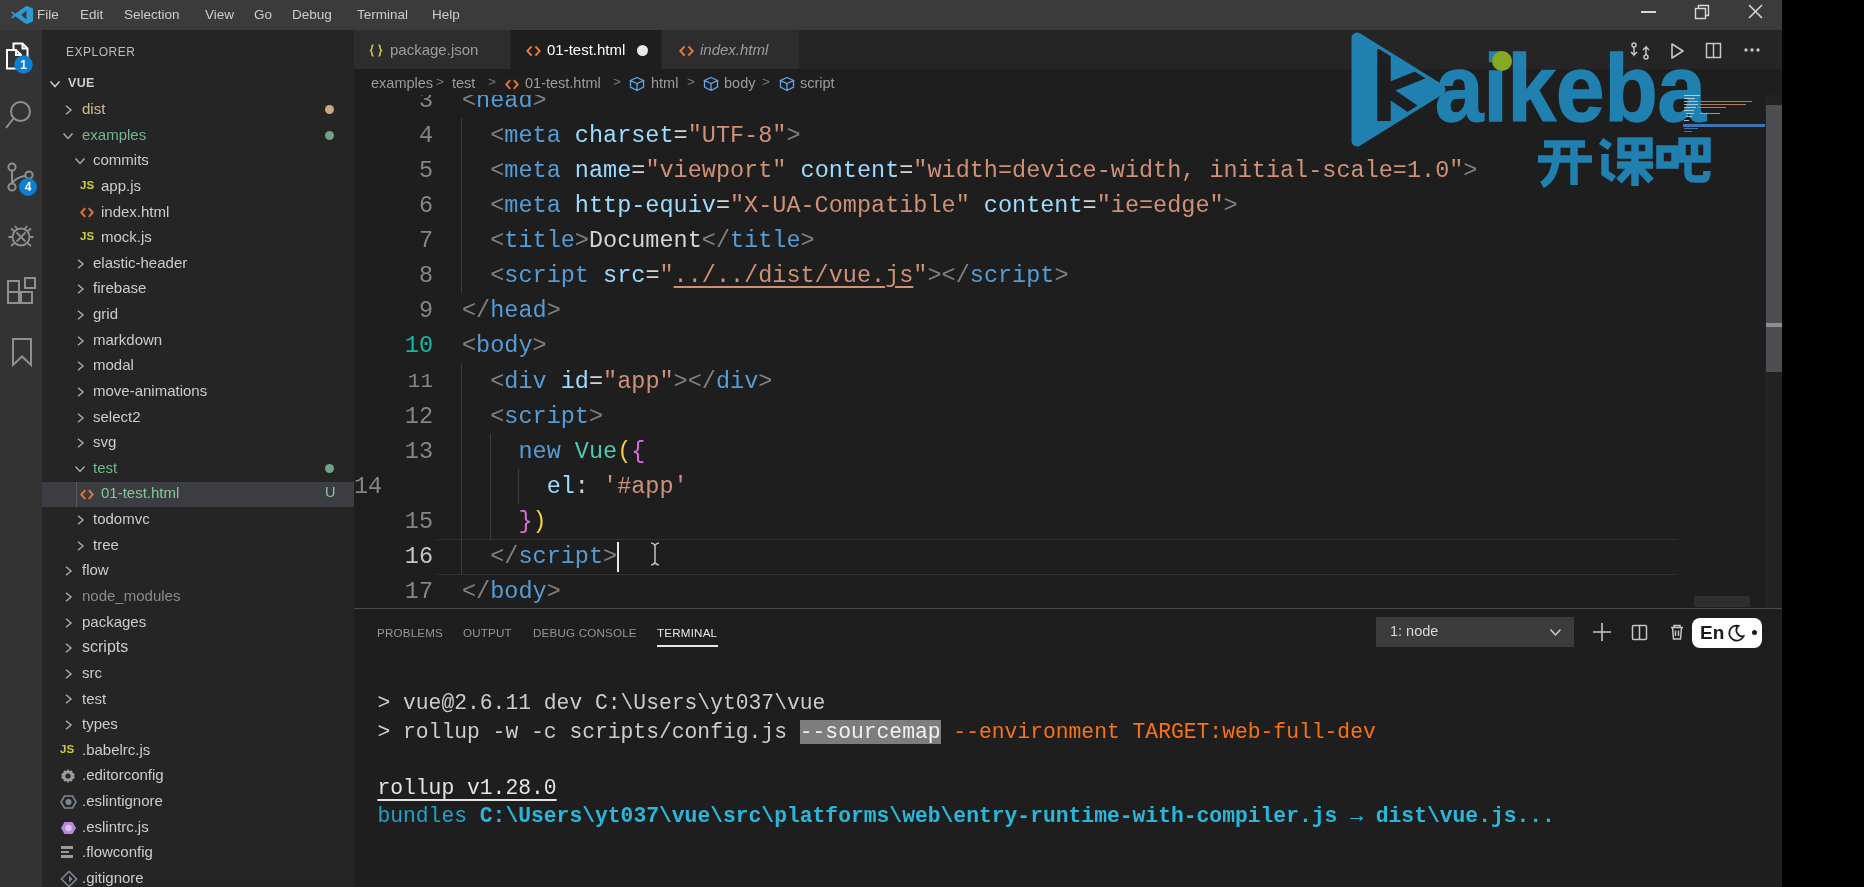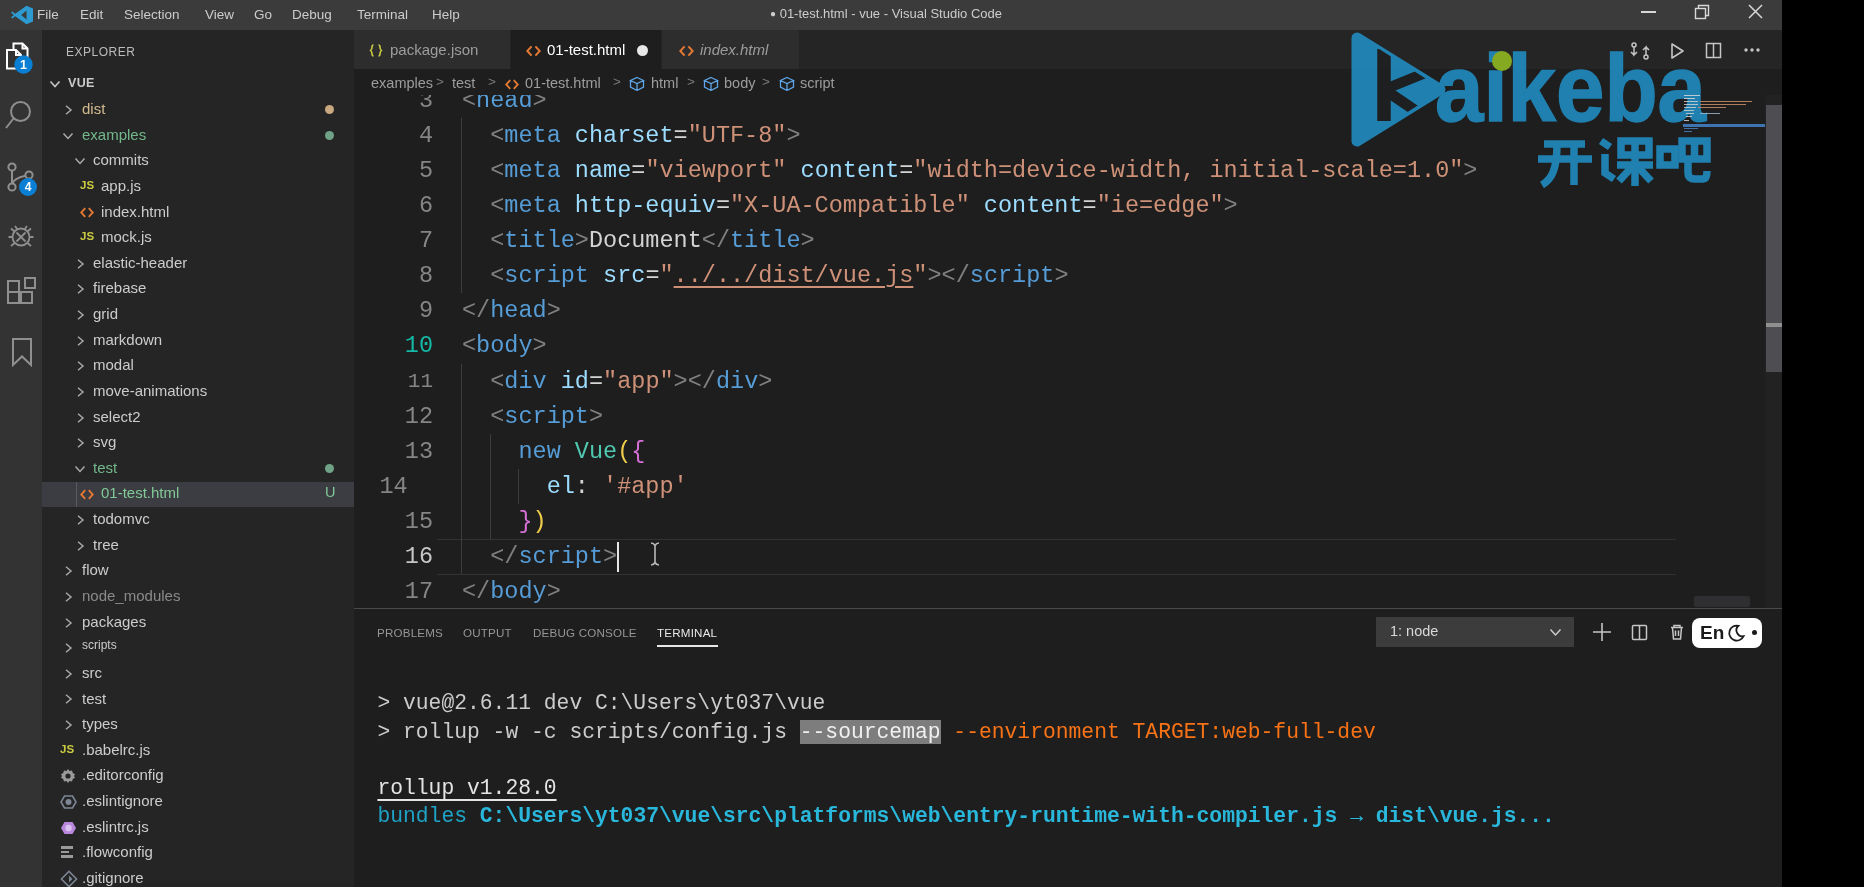--- a/index.html
+++ b/index.html
@@ -17,21 +17,20 @@
 <path d="M16.5,5.5 L11.2,10 L16.5,14.5 Z" fill="#3b3b3b"></path>
     </svg>
 <div class="abs" style="left:37px;top:0;height:30px;line-height:29px;font-size:13.5px;color:#cccccc">File</div>
 <div class="abs" style="left:80px;top:0;height:30px;line-height:29px;font-size:13.5px;color:#cccccc">Edit</div>
 <div class="abs" style="left:124px;top:0;height:30px;line-height:29px;font-size:13.5px;color:#cccccc">Selection</div>
 <div class="abs" style="left:205px;top:0;height:30px;line-height:29px;font-size:13.5px;color:#cccccc">View</div>
 <div class="abs" style="left:254px;top:0;height:30px;line-height:29px;font-size:13.5px;color:#cccccc">Go</div>
 <div class="abs" style="left:292px;top:0;height:30px;line-height:29px;font-size:13.5px;color:#cccccc">Debug</div>
 <div class="abs" style="left:357px;top:0;height:30px;line-height:29px;font-size:13.5px;color:#cccccc">Terminal</div>
 <div class="abs" style="left:432px;top:0;height:30px;line-height:29px;font-size:13.5px;color:#cccccc">Help</div>
-<div class="abs" style="left:600px;top:0;width:572px;height:30px;line-height:27px;font-size:13px;color:#cccccc;text-align:center"><span style="font-size:10px;vertical-align:1px">●</span> 01-test.html - vue - Visual Studio Code</div>
 <div class="abs" style="left:1641px;top:11px;width:15px;height:1.6px;background:#d8d8d8"></div>
 <svg class="abs" style="left:1694px;top:4px" width="16" height="16" viewBox="0 0 16 16" fill="none" stroke="#d8d8d8" stroke-width="1.4">
 <rect x="1.5" y="4.5" width="10" height="10"></rect>
       <path d="M4.5,4.5 V1.5 H14.5 V11.5 H11.5"></path>
     </svg>
 <svg class="abs" style="left:1748px;top:4px" width="15" height="15" viewBox="0 0 15 15" stroke="#d8d8d8" stroke-width="1.5">
 <path d="M1,1 L14,14 M14,1 L1,14"></path>
     </svg>
 <div class="abs" style="left:0;top:30px;width:42px;height:857px;background:#333333"></div>
 <svg class="abs" style="left:5px;top:41px" width="34" height="34" viewBox="0 0 34 34">
@@ -158,21 +157,21 @@
       <path d="M3,1.8 L8,6 L3,10.2"></path>
     </svg>
 <div class="abs" style="left:82px;top:587.0px;font-size:15px;color:#8a8a8a;white-space:nowrap">node_modules</div>
 <svg class="abs" style="left:63px;top:616.6px" width="10" height="12" viewBox="0 0 10 12" fill="none" stroke="#a9a9a9" stroke-width="1.5">
       <path d="M3,1.8 L8,6 L3,10.2"></path>
     </svg>
 <div class="abs" style="left:82px;top:612.6px;font-size:15px;color:#cccccc;white-space:nowrap">packages</div>
 <svg class="abs" style="left:63px;top:642.23px" width="10" height="12" viewBox="0 0 10 12" fill="none" stroke="#a9a9a9" stroke-width="1.5">
       <path d="M3,1.8 L8,6 L3,10.2"></path>
     </svg>
-<div class="abs" style="left:82px;top:638.2px;font-size:12px;color:#cccccc;white-space:nowrap">scripts</div>
+<div class="abs" style="left:82px;top:638.2px;font-size:16px;color:#cccccc;white-space:nowrap">scripts</div>
 <svg class="abs" style="left:63px;top:667.86px" width="10" height="12" viewBox="0 0 10 12" fill="none" stroke="#a9a9a9" stroke-width="1.5">
       <path d="M3,1.8 L8,6 L3,10.2"></path>
     </svg>
 <div class="abs" style="left:82px;top:663.9px;font-size:15px;color:#cccccc;white-space:nowrap">src</div>
 <svg class="abs" style="left:63px;top:693.49px" width="10" height="12" viewBox="0 0 10 12" fill="none" stroke="#a9a9a9" stroke-width="1.5">
       <path d="M3,1.8 L8,6 L3,10.2"></path>
     </svg>
 <div class="abs" style="left:82px;top:689.5px;font-size:15px;color:#cccccc;white-space:nowrap">test</div>
 <svg class="abs" style="left:63px;top:719.12px" width="10" height="12" viewBox="0 0 10 12" fill="none" stroke="#a9a9a9" stroke-width="1.5">
       <path d="M3,1.8 L8,6 L3,10.2"></path>
@@ -285,21 +284,21 @@
 <div class="row mono" style="left:354px;width:79px;top:293.4px;height:35px;line-height:35px;font-size:23.5px;color:#858585;text-align:right">9</div>
 <div class="row mono" style="left:462.0px;top:293.4px;height:35px;line-height:35px;font-size:23.5px;color:#d4d4d4"><span style="color:#808080;">&lt;/</span><span style="color:#569cd6;">head</span><span style="color:#808080;">&gt;</span></div>
 <div class="row mono" style="left:354px;width:79px;top:328.4px;height:35px;line-height:35px;font-size:23.5px;color:#14b8a6;text-align:right">10</div>
 <div class="row mono" style="left:462.0px;top:328.4px;height:35px;line-height:35px;font-size:23.5px;color:#d4d4d4"><span style="color:#808080;">&lt;</span><span style="color:#569cd6;">body</span><span style="color:#808080;">&gt;</span></div>
 <div class="row mono" style="left:354px;width:79px;top:363.6px;height:35px;line-height:35px;font-size:21px;color:#858585;text-align:right">11</div>
 <div class="row mono" style="left:462.0px;top:363.6px;height:35px;line-height:35px;font-size:23.5px;color:#d4d4d4">  <span style="color:#808080;">&lt;</span><span style="color:#569cd6;">div</span> <span style="color:#9cdcfe;">id</span><span style="color:#d4d4d4;">=</span><span style="color:#ce9178;">"app"</span><span style="color:#808080;">&gt;</span><span style="color:#808080;">&lt;/</span><span style="color:#569cd6;">div</span><span style="color:#808080;">&gt;</span></div>
 <div class="row mono" style="left:354px;width:79px;top:398.7px;height:35px;line-height:35px;font-size:23.5px;color:#858585;text-align:right">12</div>
 <div class="row mono" style="left:462.0px;top:398.7px;height:35px;line-height:35px;font-size:23.5px;color:#d4d4d4">  <span style="color:#808080;">&lt;</span><span style="color:#569cd6;">script</span><span style="color:#808080;">&gt;</span></div>
 <div class="row mono" style="left:354px;width:79px;top:433.8px;height:35px;line-height:35px;font-size:23.5px;color:#858585;text-align:right">13</div>
 <div class="row mono" style="left:462.0px;top:433.8px;height:35px;line-height:35px;font-size:23.5px;color:#d4d4d4">    <span style="color:#569cd6;">new</span> <span style="color:#4ec9b0;">Vue</span><span style="color:#f0ce4a;">(</span><span style="color:#d670d6;">{</span></div>
-<div class="row mono" style="left:354px;width:79px;top:468.9px;height:35px;line-height:35px;font-size:23.5px;color:#858585;text-align:center">14</div>
+<div class="row mono" style="left:354px;width:79px;top:468.9px;height:35px;line-height:35px;font-size:23.5px;color:#858585;text-align:left">14</div>
 <div class="row mono" style="left:462.0px;top:468.9px;height:35px;line-height:35px;font-size:23.5px;color:#d4d4d4">      <span style="color:#9cdcfe;">el</span><span style="color:#d4d4d4;">:</span> <span style="color:#ce9178;">'#app'</span></div>
 <div class="row mono" style="left:354px;width:79px;top:503.9px;height:35px;line-height:35px;font-size:23.5px;color:#858585;text-align:right">15</div>
 <div class="row mono" style="left:462.0px;top:503.9px;height:35px;line-height:35px;font-size:23.5px;color:#d4d4d4">    <span style="color:#d670d6;">}</span><span style="color:#f0ce4a;">)</span></div>
 <div class="row mono" style="left:354px;width:79px;top:539.1px;height:35px;line-height:35px;font-size:23.5px;color:#c6c6c6;text-align:right">16</div>
 <div class="row mono" style="left:462.0px;top:539.1px;height:35px;line-height:35px;font-size:23.5px;color:#d4d4d4">  <span style="color:#808080;">&lt;/</span><span style="color:#569cd6;">script</span><span style="color:#808080;">&gt;</span></div>
 <div class="row mono" style="left:354px;width:79px;top:574.2px;height:35px;line-height:35px;font-size:23.5px;color:#858585;text-align:right">17</div>
 <div class="row mono" style="left:462.0px;top:574.2px;height:32px;line-height:35px;font-size:23.5px;color:#d4d4d4"><span style="color:#808080;">&lt;/</span><span style="color:#569cd6;">body</span><span style="color:#808080;">&gt;</span></div>
 <div class="abs" style="left:617px;top:541.6px;width:2px;height:30px;background:#e6e6e6"></div>
 <svg class="abs" style="left:647px;top:541px" width="16" height="26" viewBox="0 0 16 26" fill="none" stroke="#b9b9b9" stroke-width="1.6">
 <path d="M4,2 C6,2 7.2,3 8,4.5 C8.8,3 10,2 12,2 M8,4.5 V21.5 M4,24 C6,24 7.2,23 8,21.5 C8.8,23 10,24 12,24"></path>

